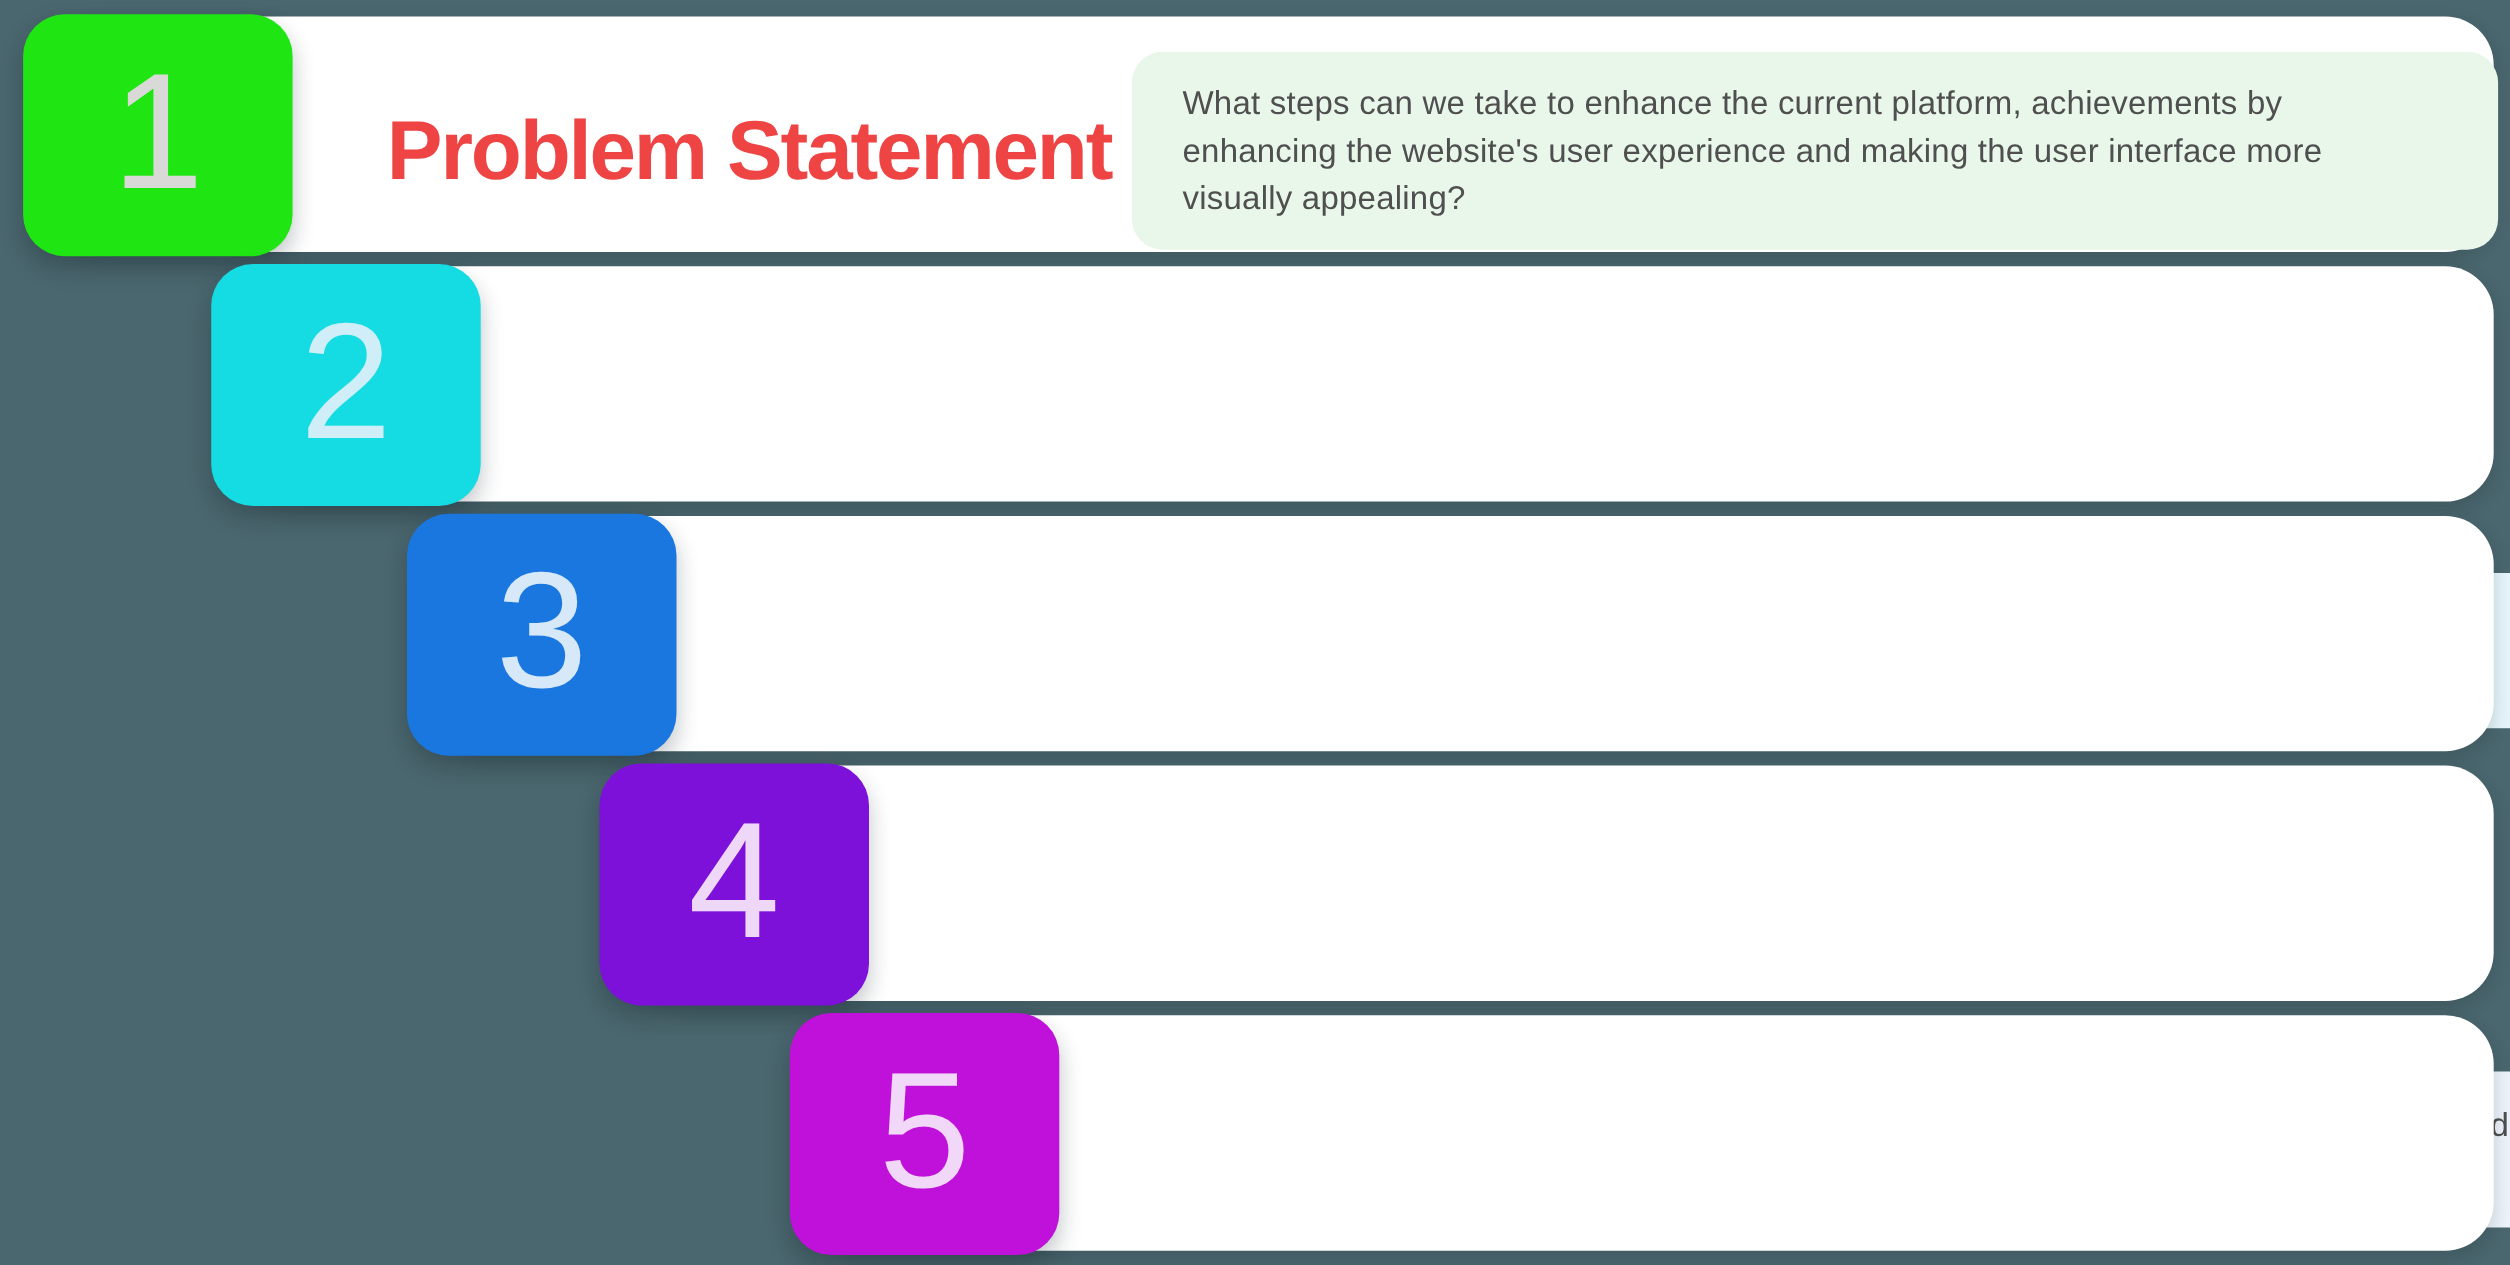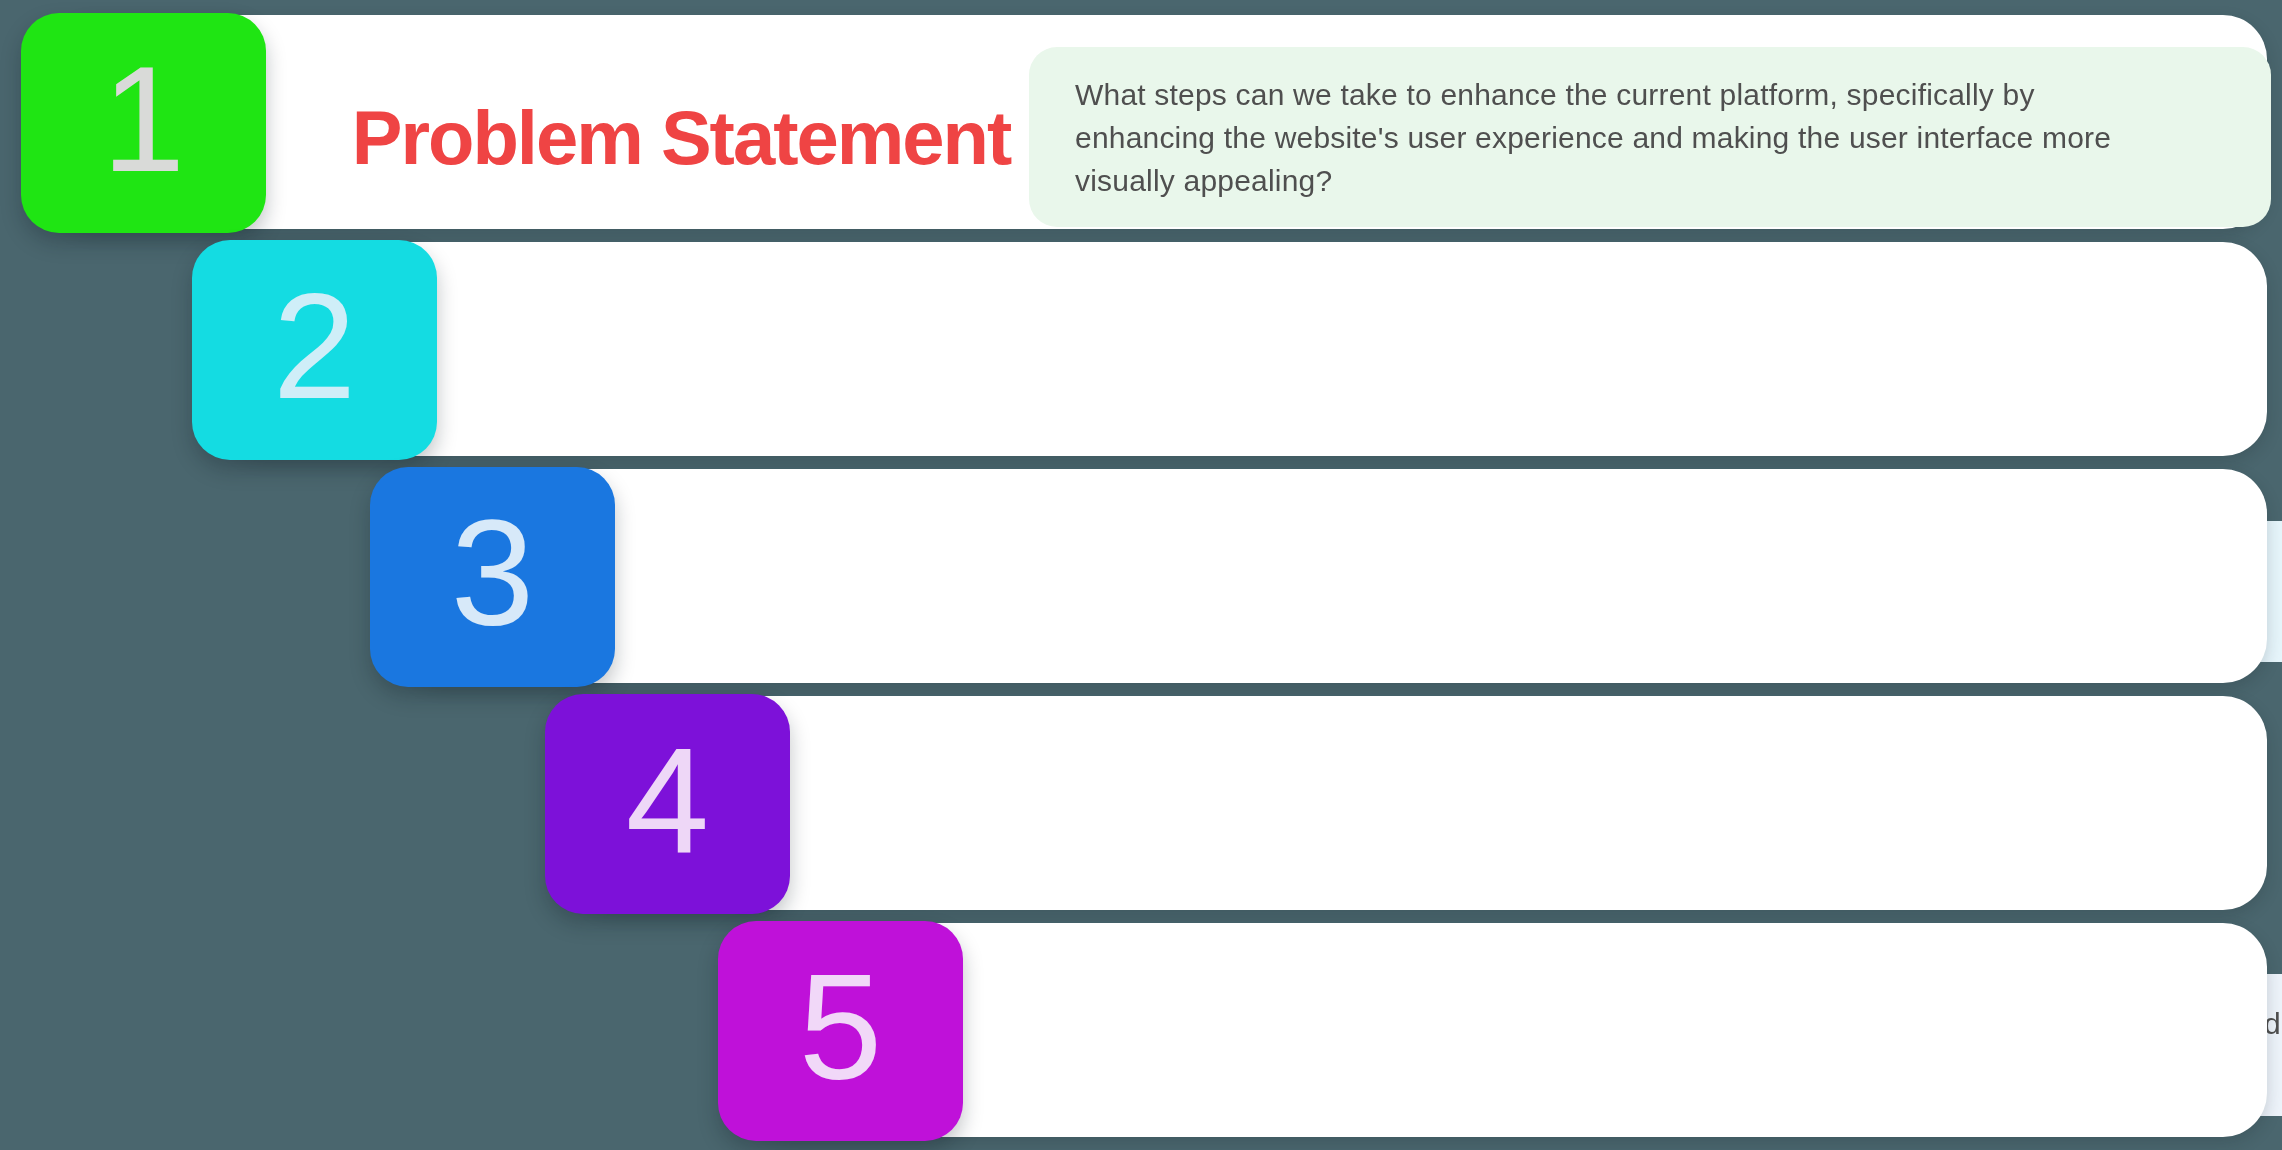--- a/index.html
+++ b/index.html
@@ -115,21 +115,21 @@
 </style>
 </head>
 <body>
 
 <div id="stage" style="background: rgb(74, 102, 110);">
 
   <section class="row" style="--accent: #1fe513; --num-color: #d9dad8; --tint: #e9f7eb;">
     <div class="card">
       <h2 class="title" style="color: #ef4444;">Problem Statement</h2>
       <div class="desc-box">
-        <p class="desc" style="color: rgb(79, 79, 79);">What steps can we take to enhance the current platform, specifically by
+        <p class="desc" style="color: rgb(79, 79, 79);">What steps can we take to enhance the current platform, achievements by
 enhancing the website's user experience and making the user interface more
 visually appealing?</p>
       </div>
     </div>
     <div class="num-square">
       <span class="num">1</span>
     </div>
   </section>
 
   <section class="row" style="--accent: #14dce2; --num-color: #cfeef8; --tint: #e6f5fb;">

